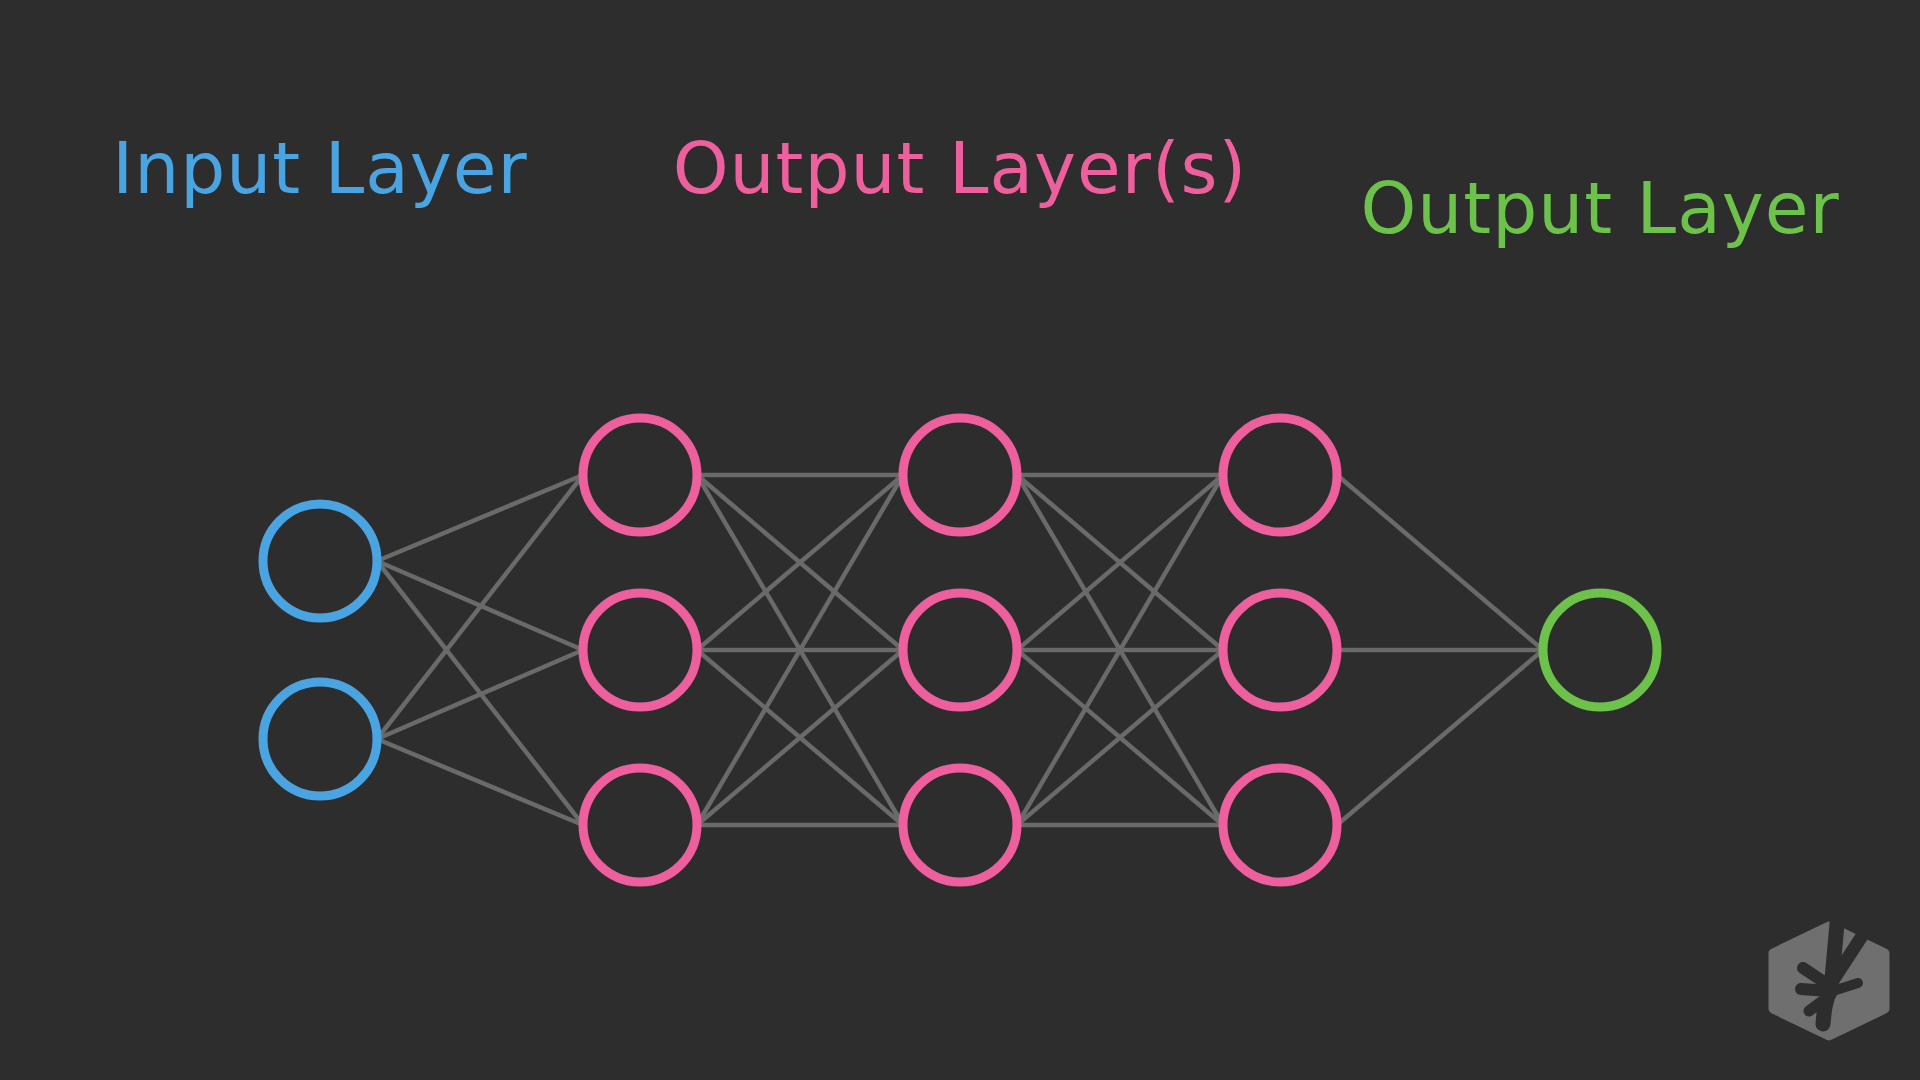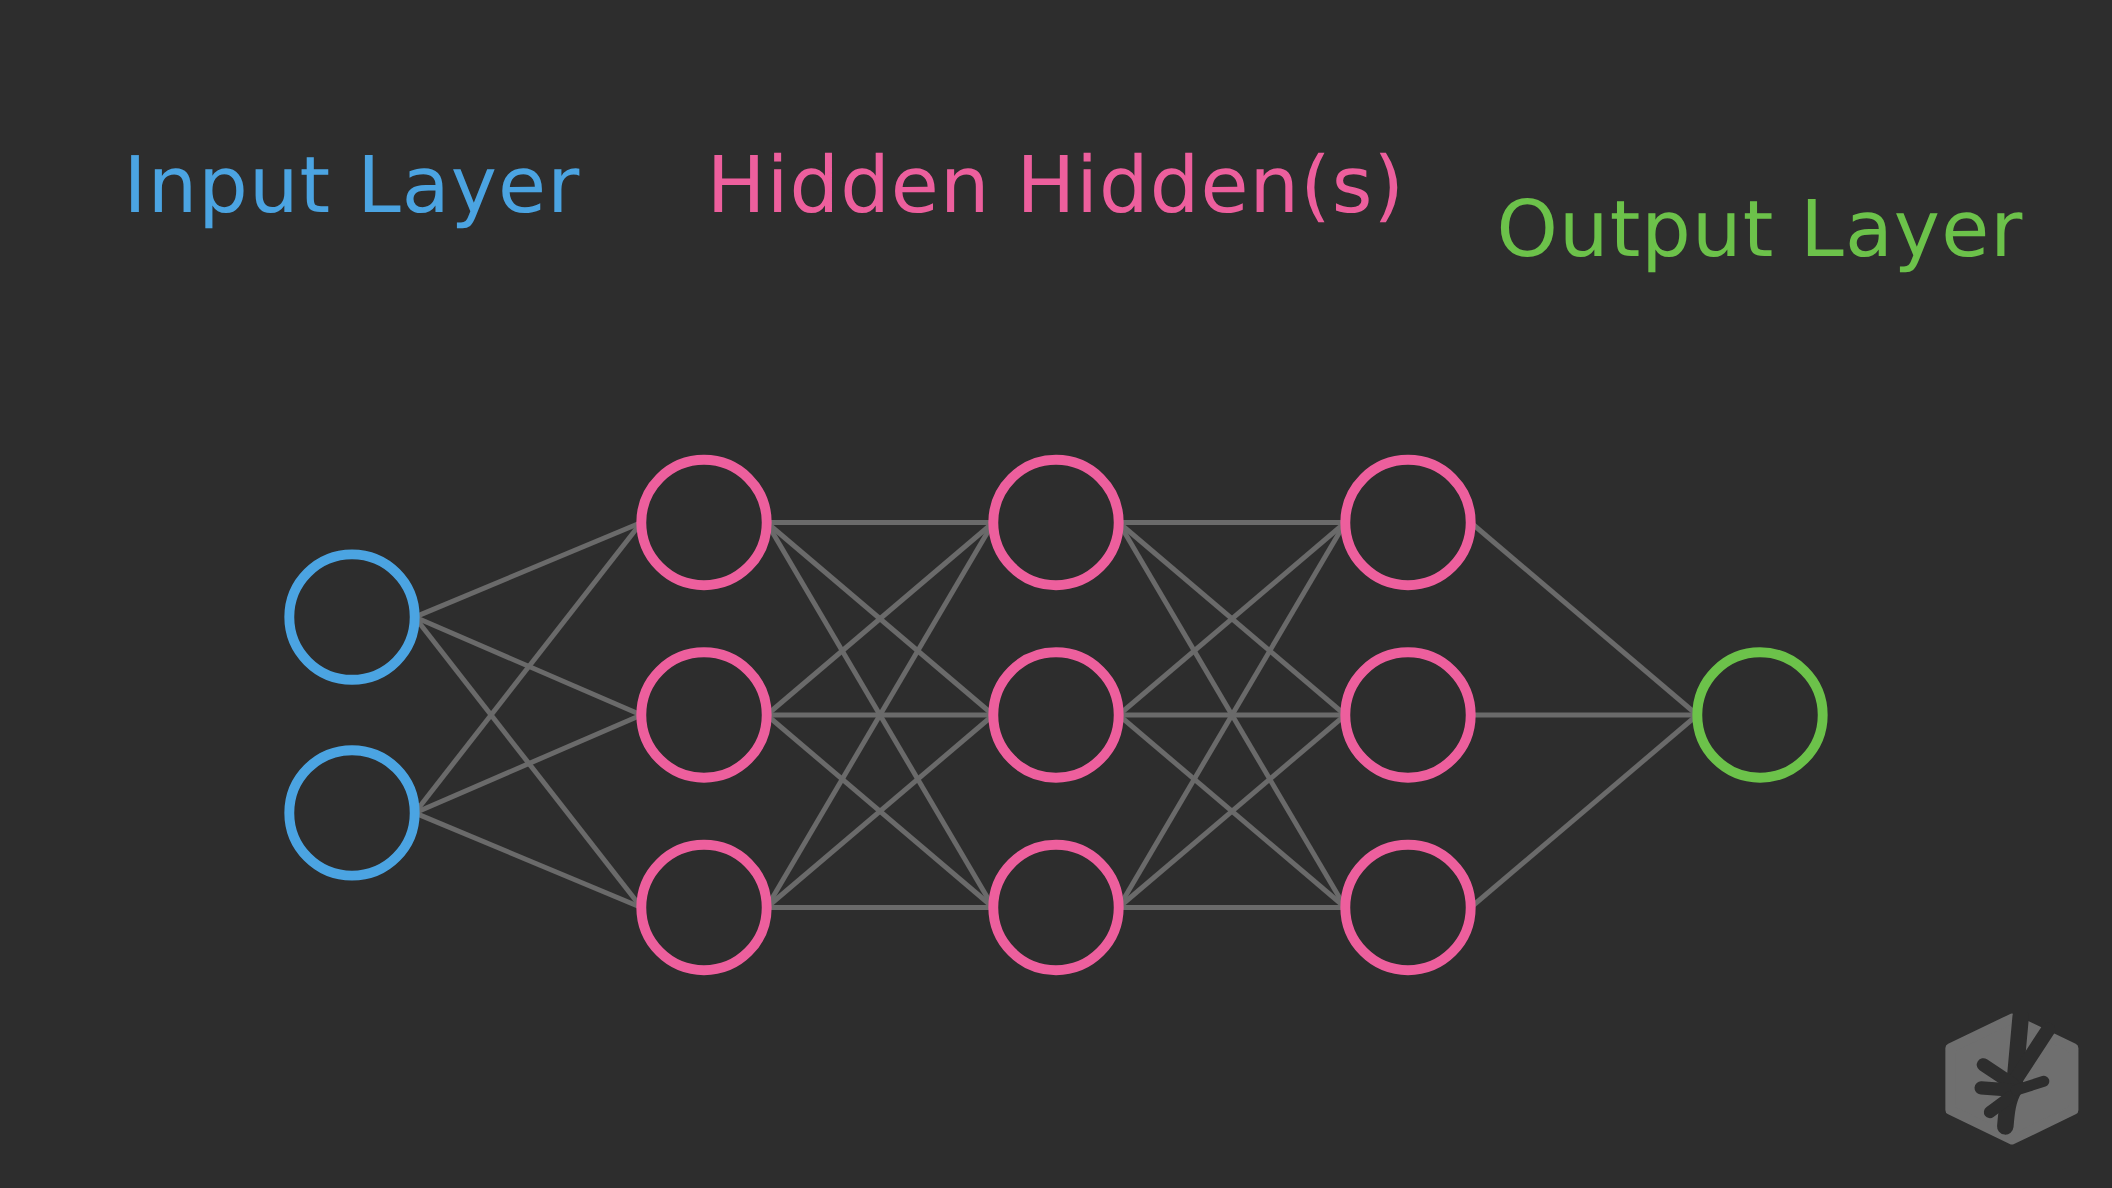--- a/index.html
+++ b/index.html
@@ -41,21 +41,21 @@
     height: 122px;
   }
 </style>
 </head>
 <body style="background: rgb(45, 45, 45);">
 
 <div class="stage">
 
   <div class="layer-label label-input" style="color: rgb(75, 164, 226);">Input Layer</div>
 
-  <div class="layer-label label-hidden" style="color: rgb(237, 95, 157);">Hidden Hidden(s)</div>
+  <div class="layer-label label-hidden" style="color: rgb(237, 95, 157);">Output Layer(s)</div>
 
   <div class="layer-label label-output" style="color: rgb(108, 194, 74);">Output Layer</div>
 
   <svg class="net-svg" width="1920" height="1080" viewBox="0 0 1920 1080">
       <line x1="377" y1="561" x2="583" y2="475" stroke="#6a6a6a" stroke-width="4.5"></line>
       <line x1="377" y1="561" x2="583" y2="650" stroke="#6a6a6a" stroke-width="4.5"></line>
       <line x1="377" y1="561" x2="583" y2="825" stroke="#6a6a6a" stroke-width="4.5"></line>
       <line x1="377" y1="739" x2="583" y2="475" stroke="#6a6a6a" stroke-width="4.5"></line>
       <line x1="377" y1="739" x2="583" y2="650" stroke="#6a6a6a" stroke-width="4.5"></line>
       <line x1="377" y1="739" x2="583" y2="825" stroke="#6a6a6a" stroke-width="4.5"></line>

